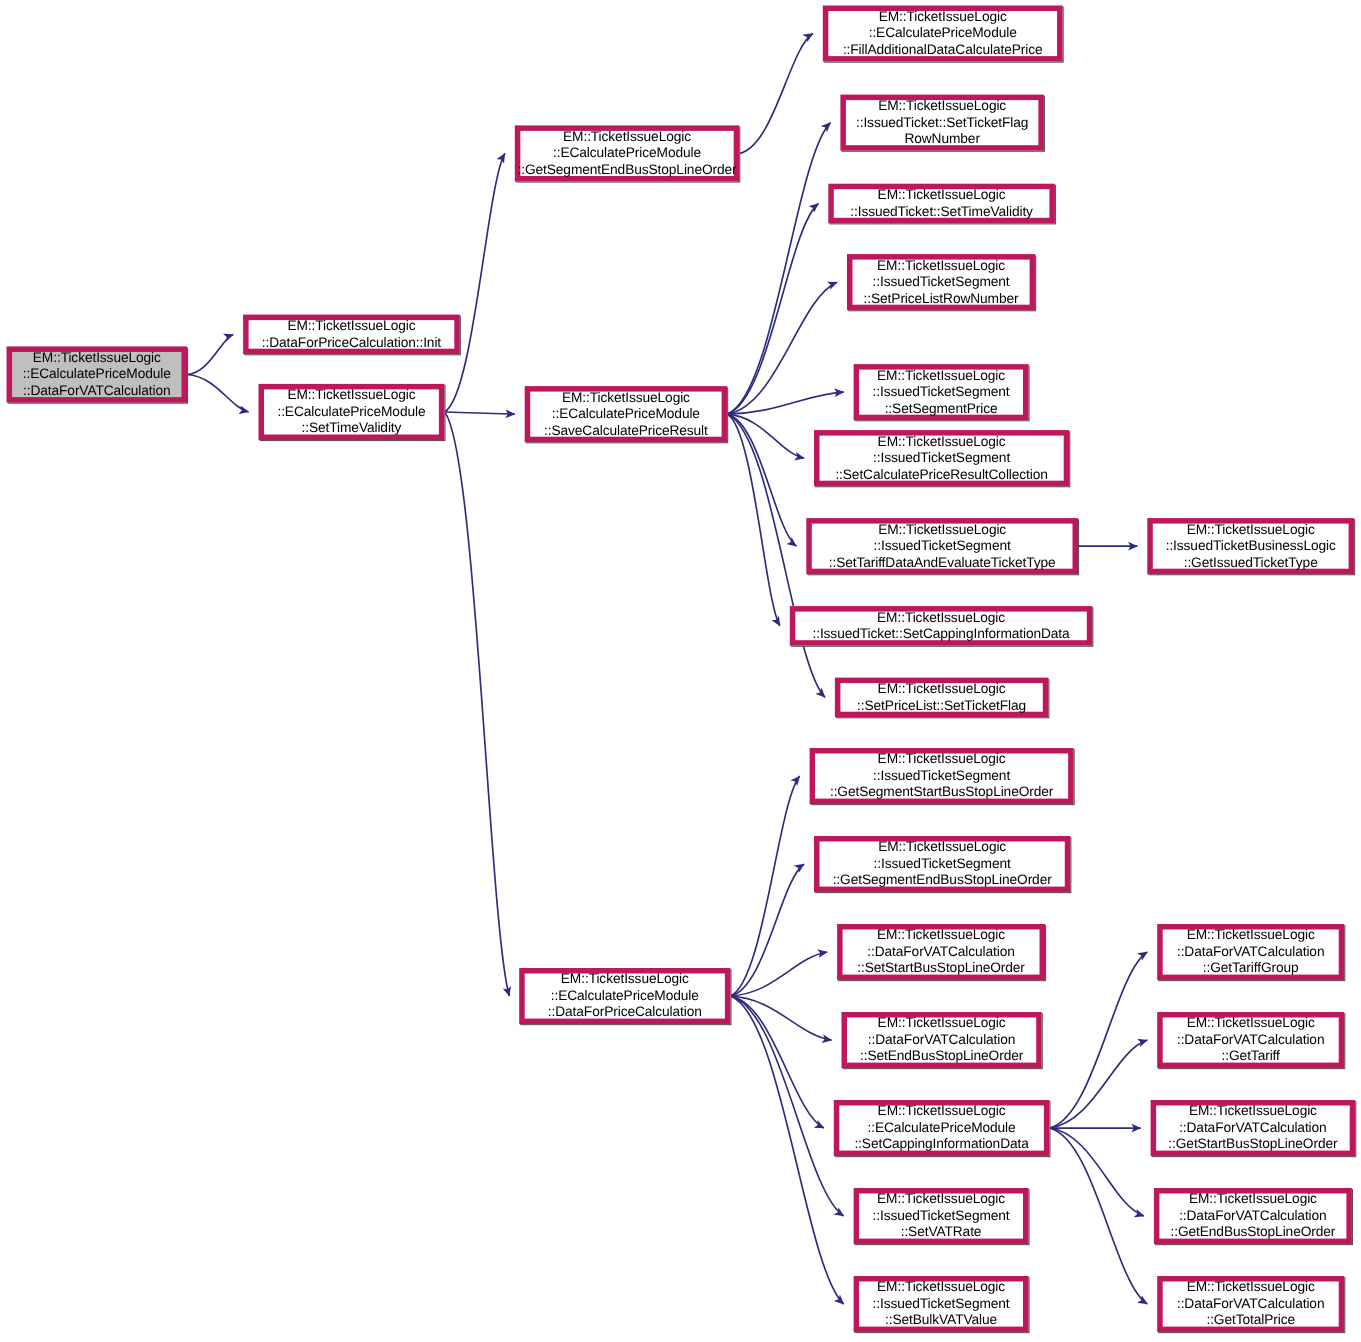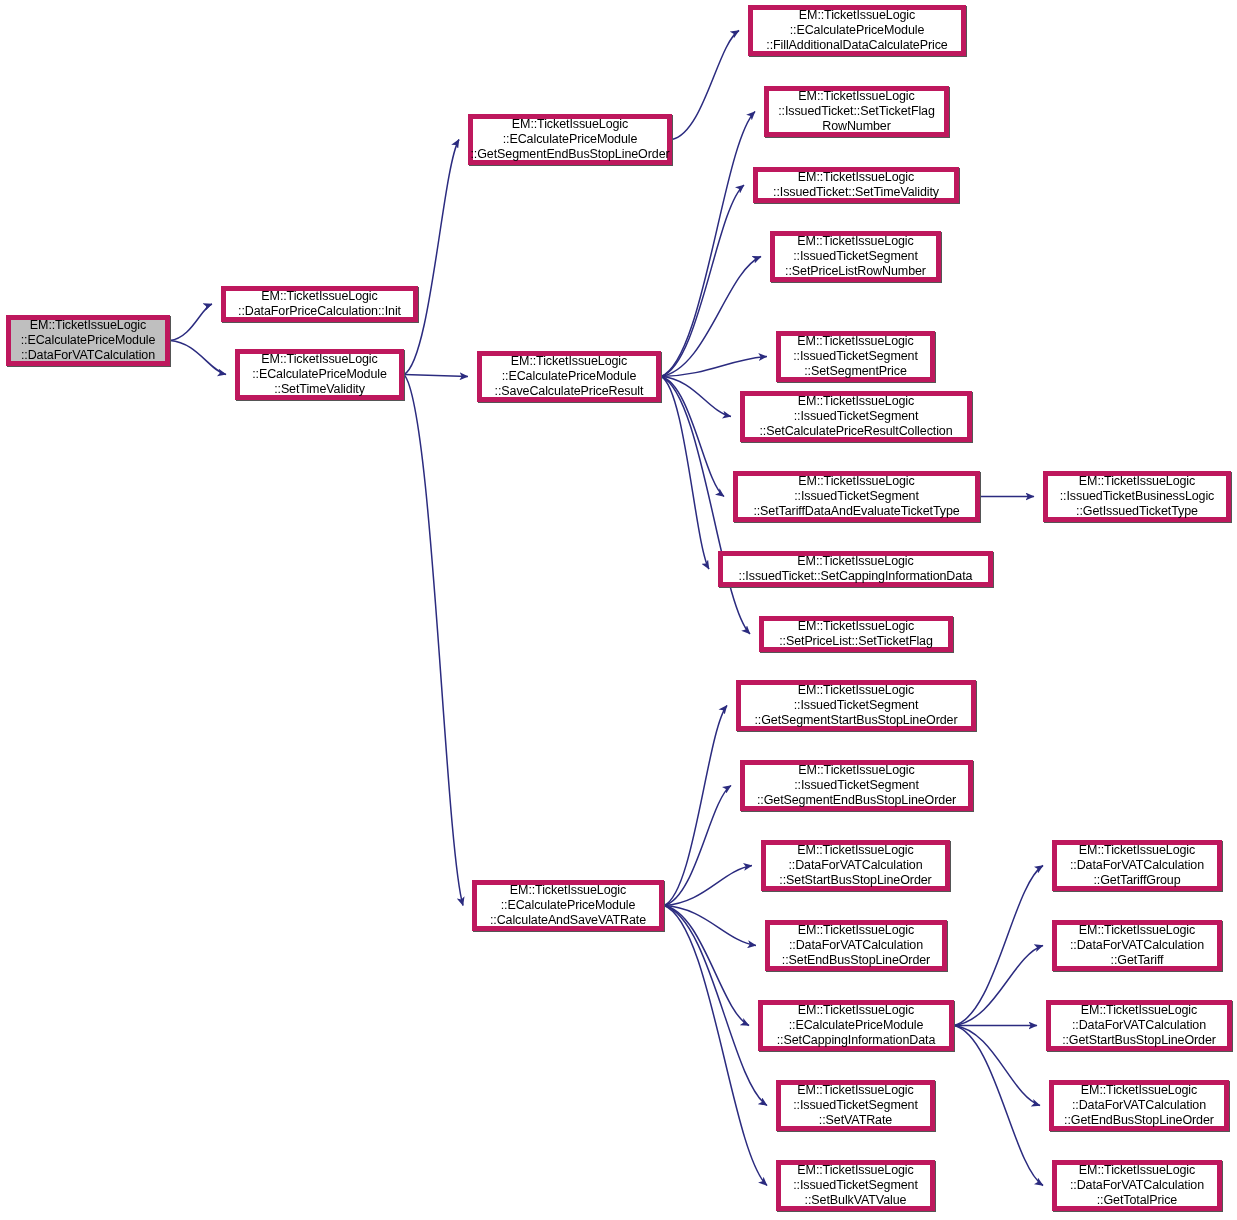--- a/index.html
+++ b/index.html
@@ -154,21 +154,21 @@
         <span class="ln">EM::TicketIssueLogic</span>
         <span class="ln">::IssuedTicket::SetCappingInformationData</span>
       </div>
       <div class="node" style="left: 759px; top: 616px; width: 194px; height: 36px;">
         <span class="ln">EM::TicketIssueLogic</span>
         <span class="ln">::SetPriceList::SetTicketFlag</span>
       </div>
       <div class="node" style="left: 472px; top: 880px; width: 192px; height: 51px;">
         <span class="ln">EM::TicketIssueLogic</span>
         <span class="ln">::ECalculatePriceModule</span>
-        <span class="ln">::CalculateAndSaveVATRate</span>
+        <span class="ln">::DataForPriceCalculation</span>
       </div>
       <div class="node" style="left: 736px; top: 680px; width: 240px; height: 51px;">
         <span class="ln">EM::TicketIssueLogic</span>
         <span class="ln">::IssuedTicketSegment</span>
         <span class="ln">::GetSegmentStartBusStopLineOrder</span>
       </div>
       <div class="node" style="left: 740px; top: 760px; width: 233px; height: 51px;">
         <span class="ln">EM::TicketIssueLogic</span>
         <span class="ln">::IssuedTicketSegment</span>
         <span class="ln">::GetSegmentEndBusStopLineOrder</span>

